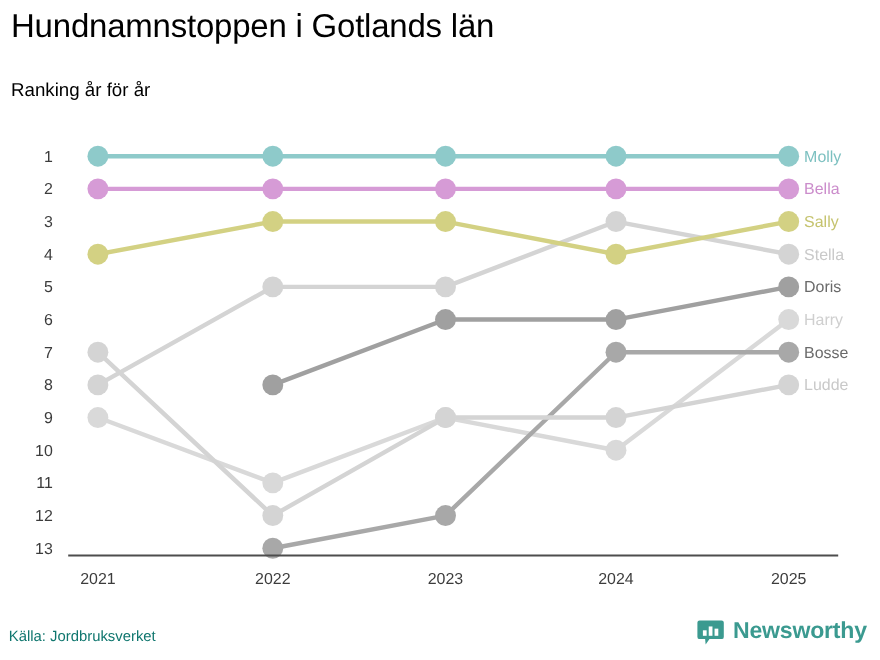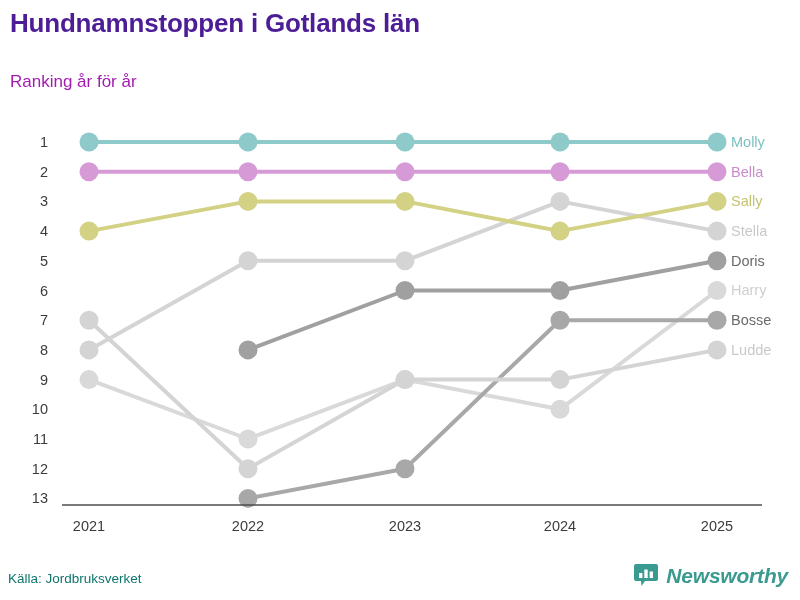--- a/index.html
+++ b/index.html
@@ -13,33 +13,33 @@
     height: 600px;
     position: relative;
     font-family: "Liberation Sans", sans-serif;
     color: #333333;
     overflow: hidden;
   }
   #page-title {
     position: absolute;
     left: 10px;
     top: 8px;
-    font-size: 26px;
-    font-weight: bold;
-    color: #4c1d95;
+    font-size: 30px;
+    font-weight: normal;
+    color: #000000;
     letter-spacing: -0.2px;
     white-space: nowrap;
   }
   #page-subtitle {
     position: absolute;
     left: 10px;
     top: 72px;
     font-size: 17px;
     font-weight: normal;
-    color: #a21caf;
+    color: #000000;
     white-space: nowrap;
     text-align: right;
   }
   #chart-area {
     position: absolute;
     left: 0;
     top: 0;
     width: 800px;
     height: 600px;
   }
@@ -85,23 +85,22 @@
     bottom: 14px;
     font-size: 13.5px;
     color: #0f766e;
     white-space: nowrap;
   }
   #brand-logo {
     position: absolute;
     right: 12px;
     bottom: 12px;
     display: flex;
-    align-items: flex-end;
+    align-items: flex-start;
     gap: 7px;
-    font-style: italic;
   }
   #brand-name {
     font-size: 21px;
     font-weight: bold;
     color: #3b9a90;
     letter-spacing: -0.2px;
   }
 </style>
 </head>
 <body>

